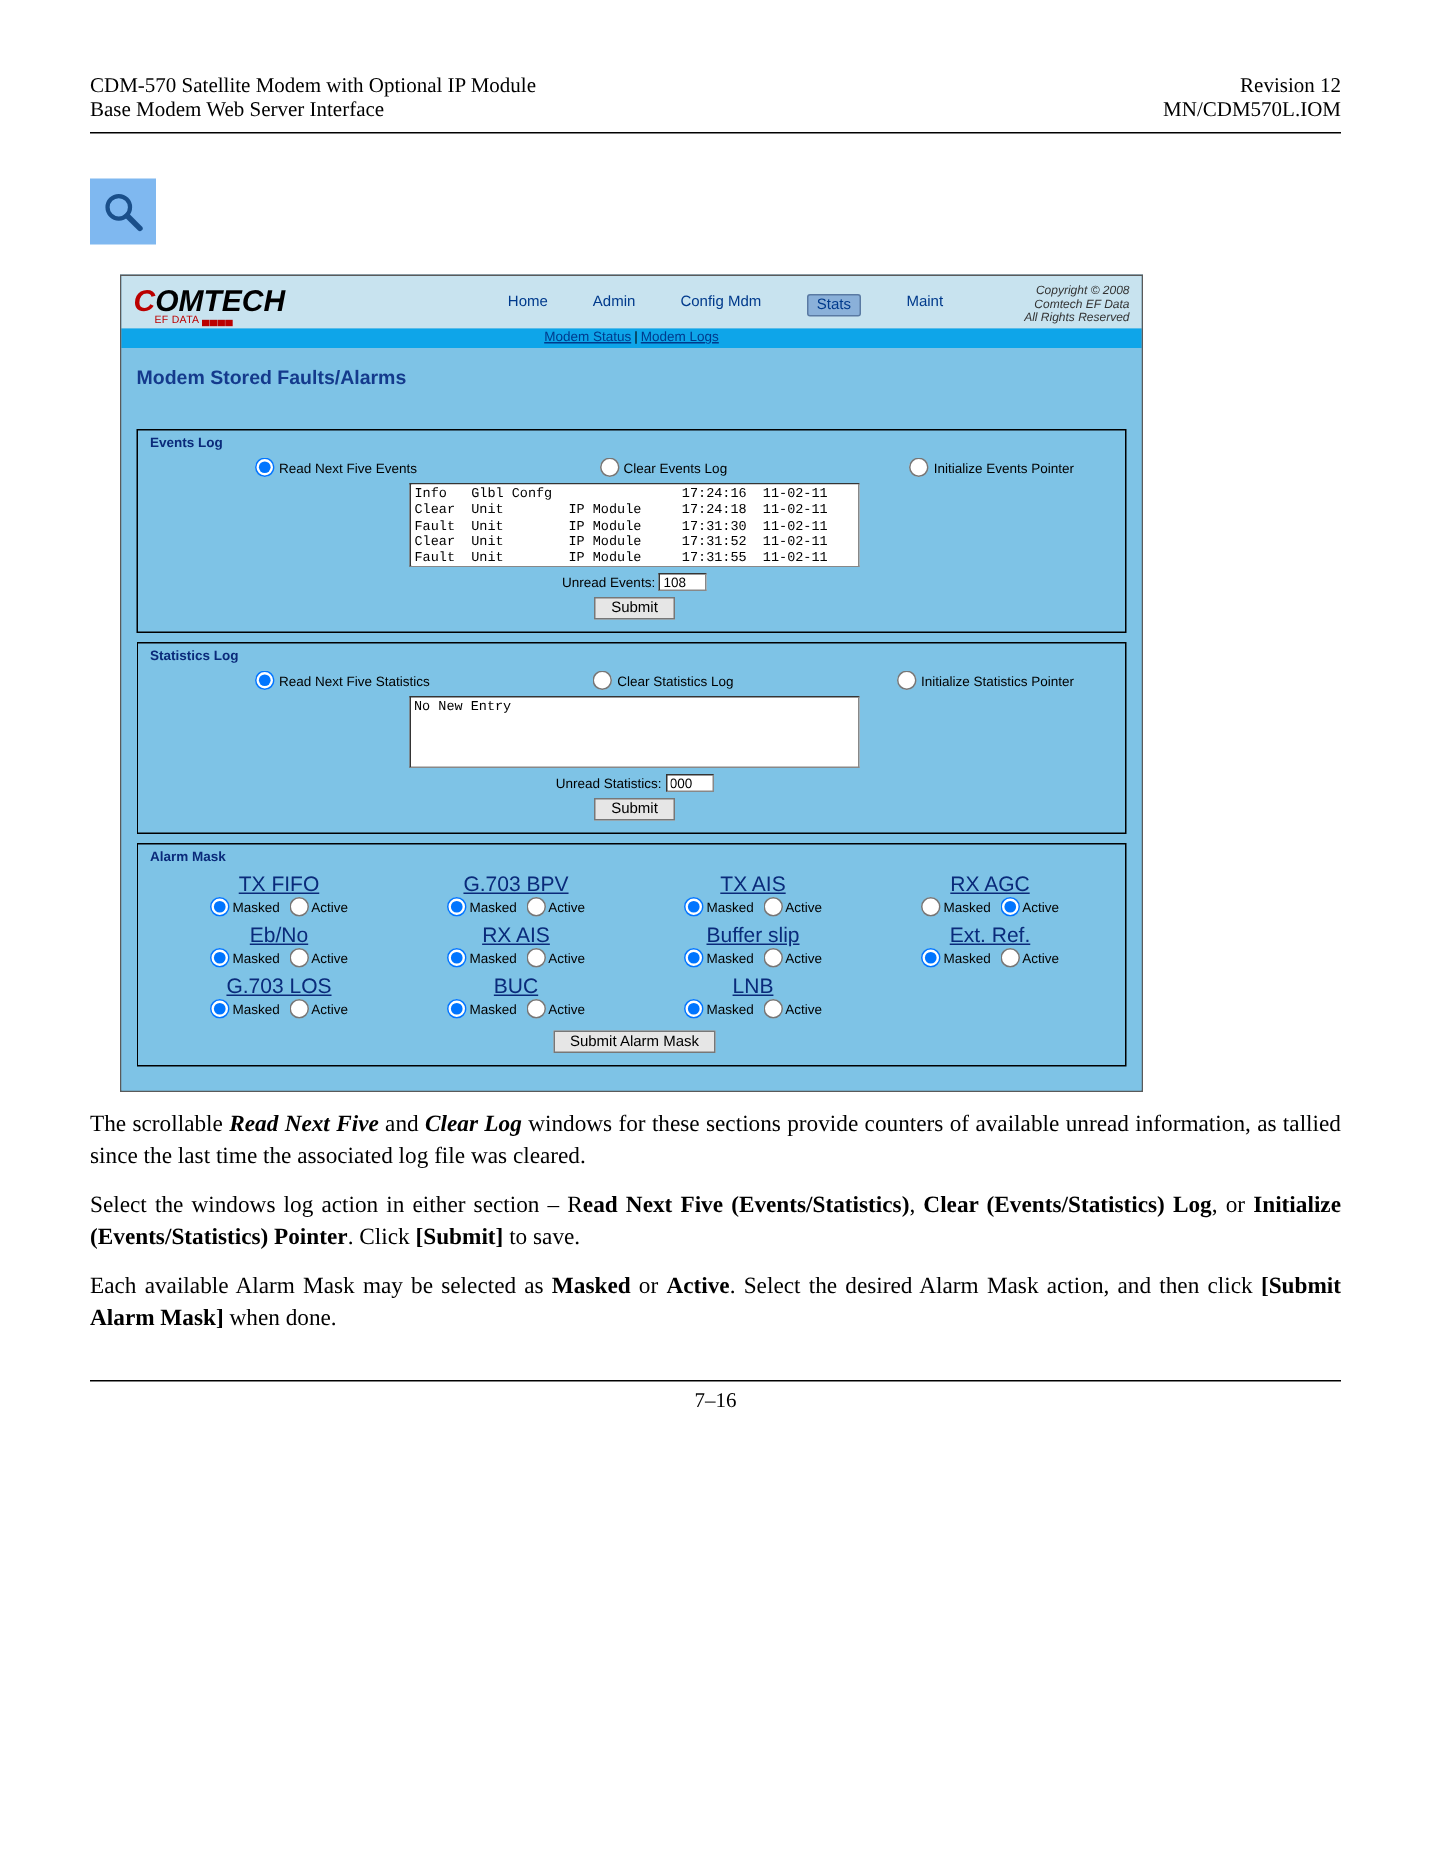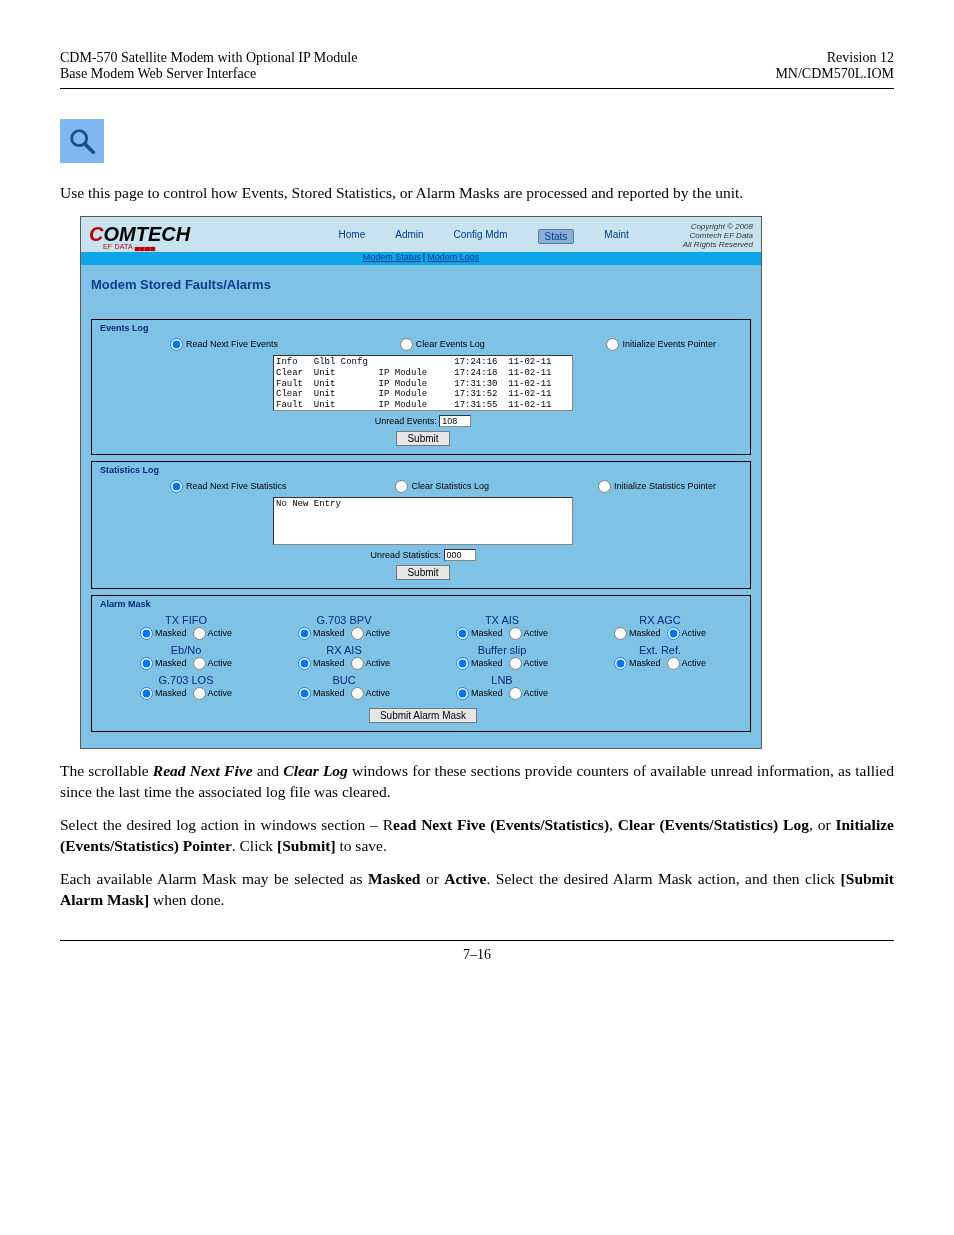--- a/index.html
+++ b/index.html
@@ -130,21 +130,21 @@
     display:inline-block; cursor:pointer;
   }
   .center { text-align:center; margin-top:4px;}
   .mask-grid {
     display:grid;
     grid-template-columns: repeat(4, 1fr);
     gap:4px 6px;
     padding:4px 10px 2px 10px;
   }
   .mask-cell { text-align:center; }
-  .mask-link { color:#0a2a7a; font-size:11px;}
+  .mask-link { color:#0a2a7a; text-decoration:underline; font-size:14px;}
   .mask-opts { font-size:9px; display:flex; justify-content:center; gap:6px; margin-top:1px;}
   .mask-opts label{display:flex;align-items:center;gap:2px;}
   .mask-opts input[type=radio]{margin:0;}
   
   .foot-hr { border:none; border-top:1px solid #000; margin:30px 0 6px 0;}
   .foot { text-align:center; font-size:14px;}
   .b { font-weight:bold;}
   .i { font-style:italic;}
 </style>
 </head>
@@ -163,21 +163,20 @@
   </div>
   <hr class="hdr-hr">
 
   <div class="mag-box">
     <svg viewBox="0 0 32 32">
       <circle cx="13" cy="13" r="8" fill="none" stroke="#1a4f8a" stroke-width="3"></circle>
       <line x1="19" y1="19" x2="28" y2="28" stroke="#1a4f8a" stroke-width="4" stroke-linecap="round"></line>
     </svg>
   </div>
 
-  <p class="body-text">Use this page to control how Events, Stored Statistics, or Alarm Masks are processed and reported by the unit.</p>
 
   <div class="shot-wrap">
     <div class="shot-top">
       <div>
         <span class="logo"><span class="logo-pre">C</span><span>OMTECH</span></span>
         <span class="logo-sub">EF DATA ▄▄▄▄</span>
       </div>
       <div class="nav">
         <a class="nav-item">Home</a>
         <a class="nav-item">Admin</a>
@@ -336,21 +335,21 @@
         </div>
       </div>
     </div>
   </div>
 
   <p class="body-text">
     The scrollable <span class="b i">Read Next Five</span> and <span class="b i">Clear Log</span> windows for these sections provide counters of available unread information, as tallied since the last time the associated log file was cleared.
   </p>
 
   <p class="body-text">
-    <span>Select the desired log action in windows section – R</span><span class="b">ead Next Five (Events/Statistics)</span><span>,</span>
+    <span>Select the windows log action in either section – R</span><span class="b">ead Next Five (Events/Statistics)</span><span>,</span>
     <span class="b">Clear (Events/Statistics) Log</span><span>, or </span><span class="b">Initialize (Events/Statistics) Pointer</span><span>. Click </span><span class="b">[Submit]</span><span> to save.</span>
   </p>
 
   <p class="body-text">
     <span>Each available Alarm Mask may be selected as </span><span class="b">Masked</span><span> or </span><span class="b">Active</span><span>. Select the desired Alarm Mask action, and then click </span><span class="b">[Submit Alarm Mask]</span><span> when done.</span>
   </p>
 
   <hr class="foot-hr">
   <div class="foot">7–16</div>
 </div>

